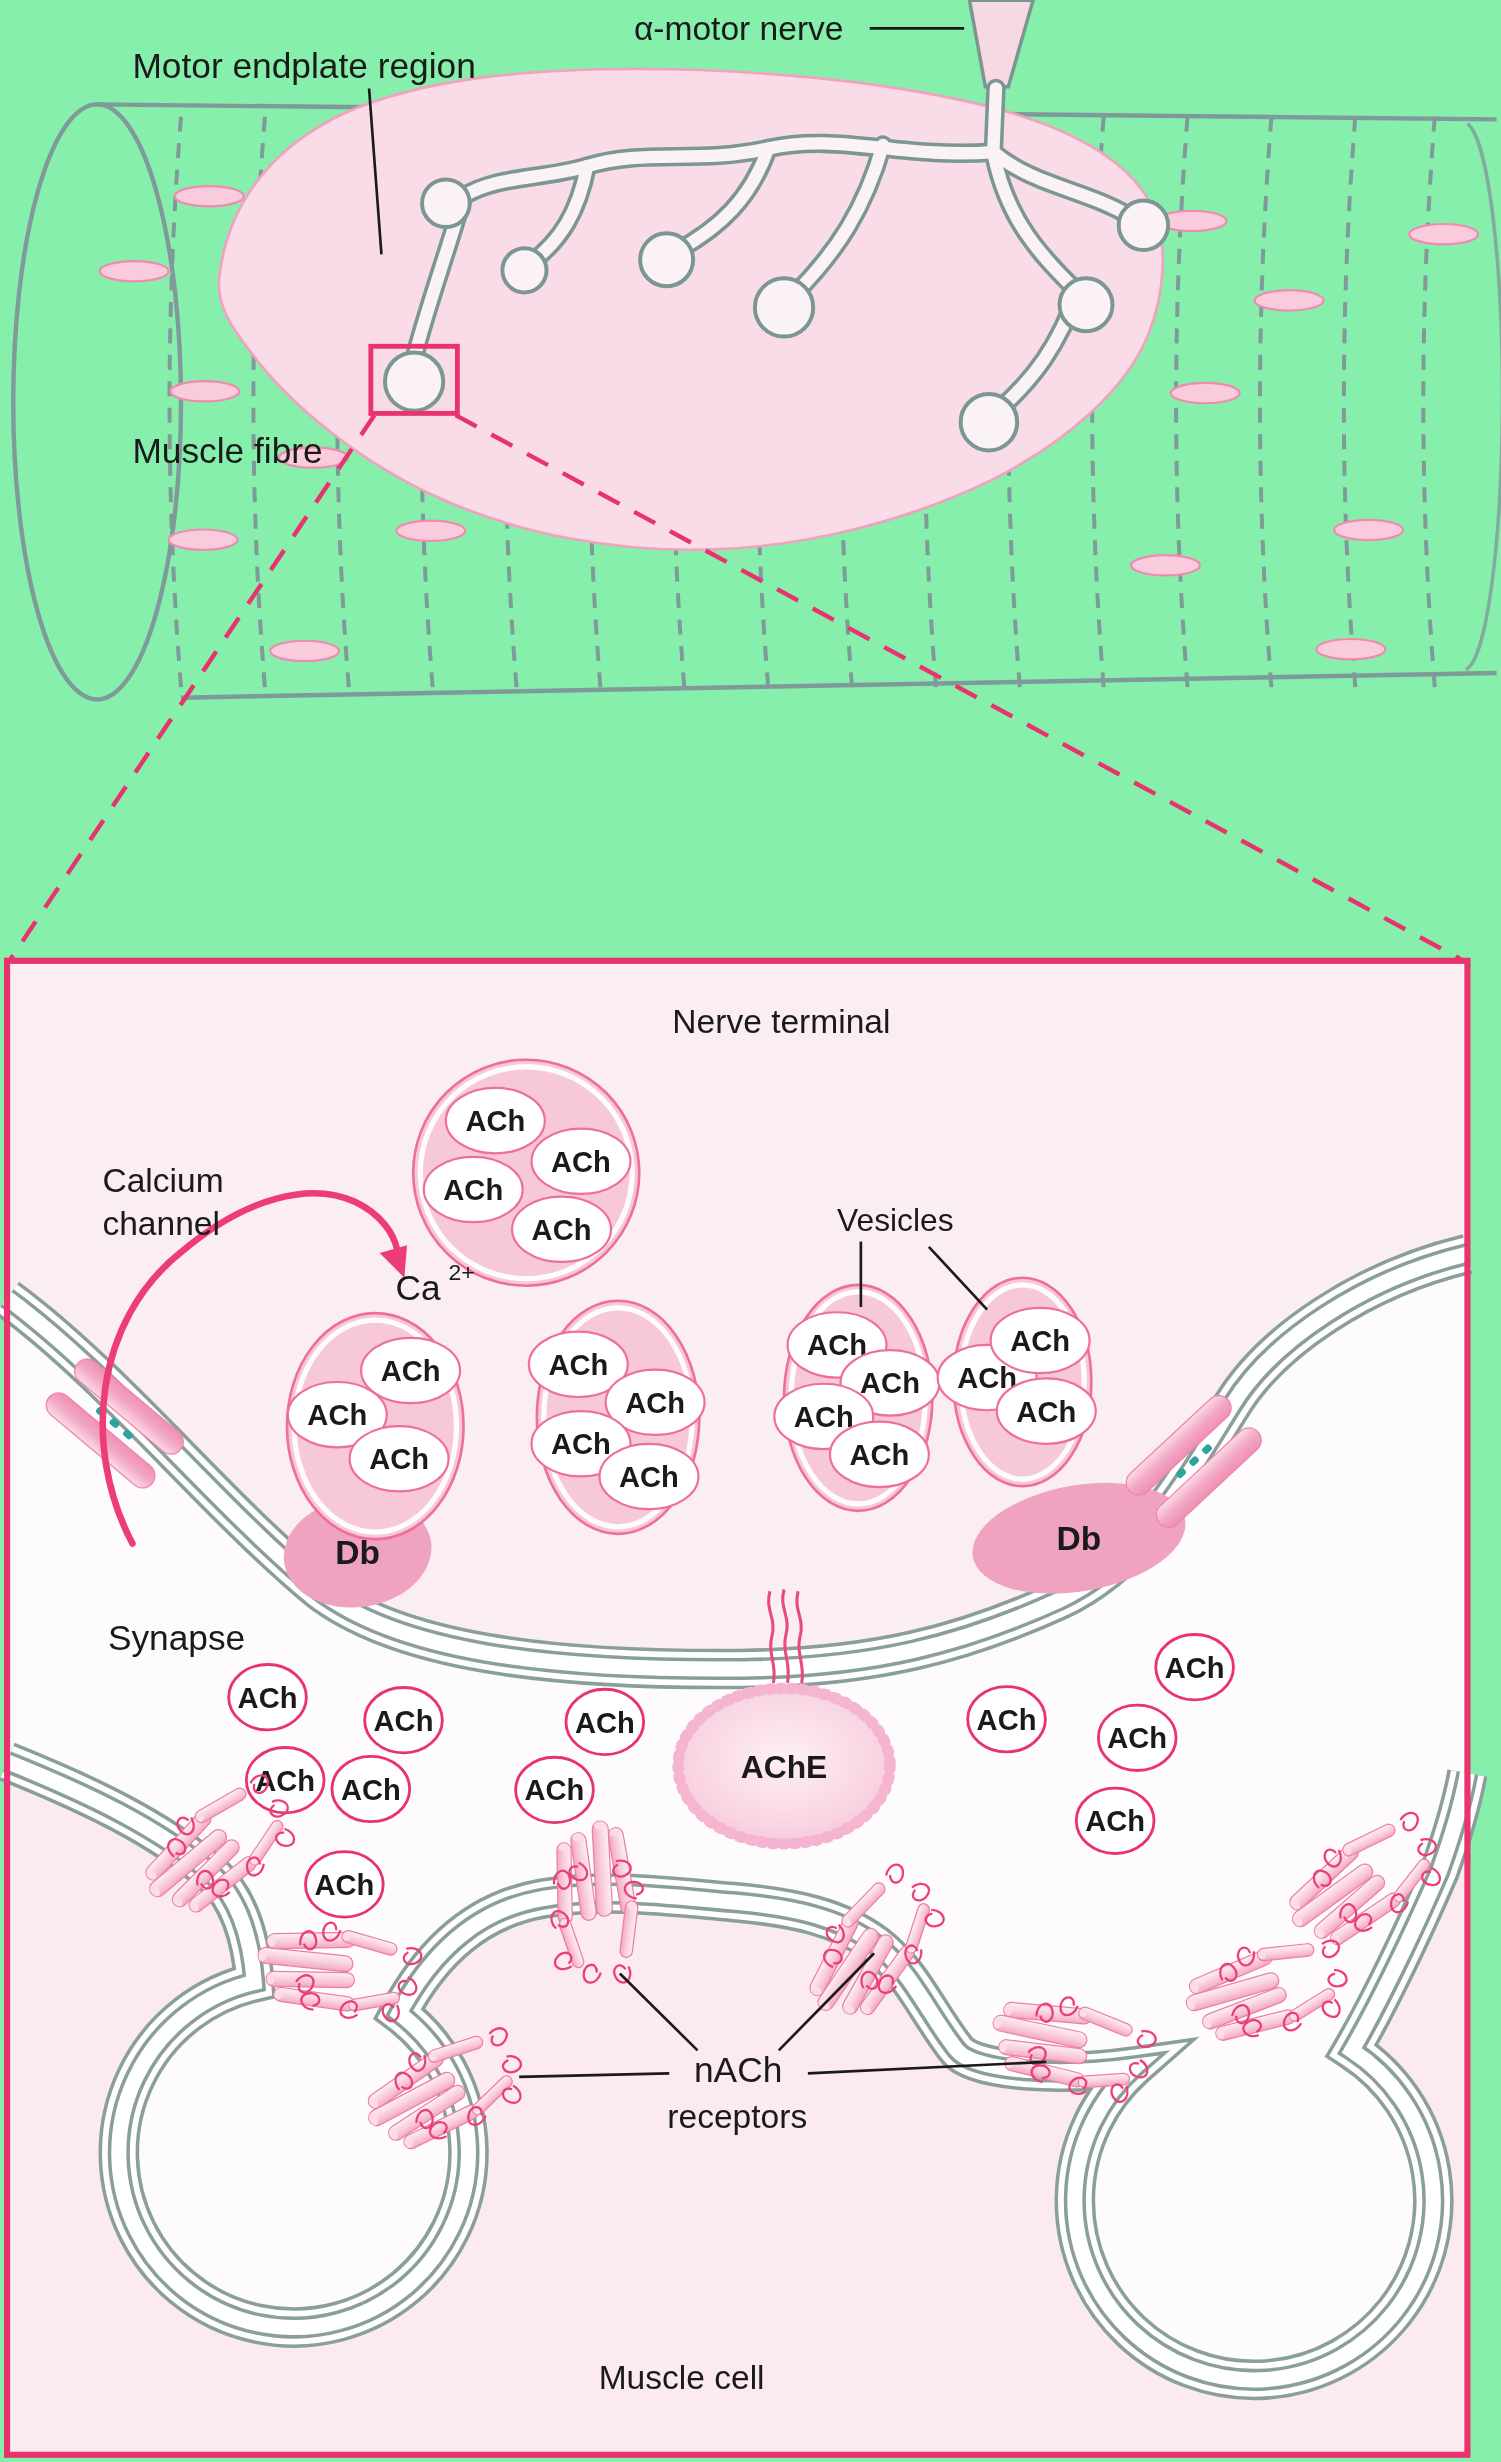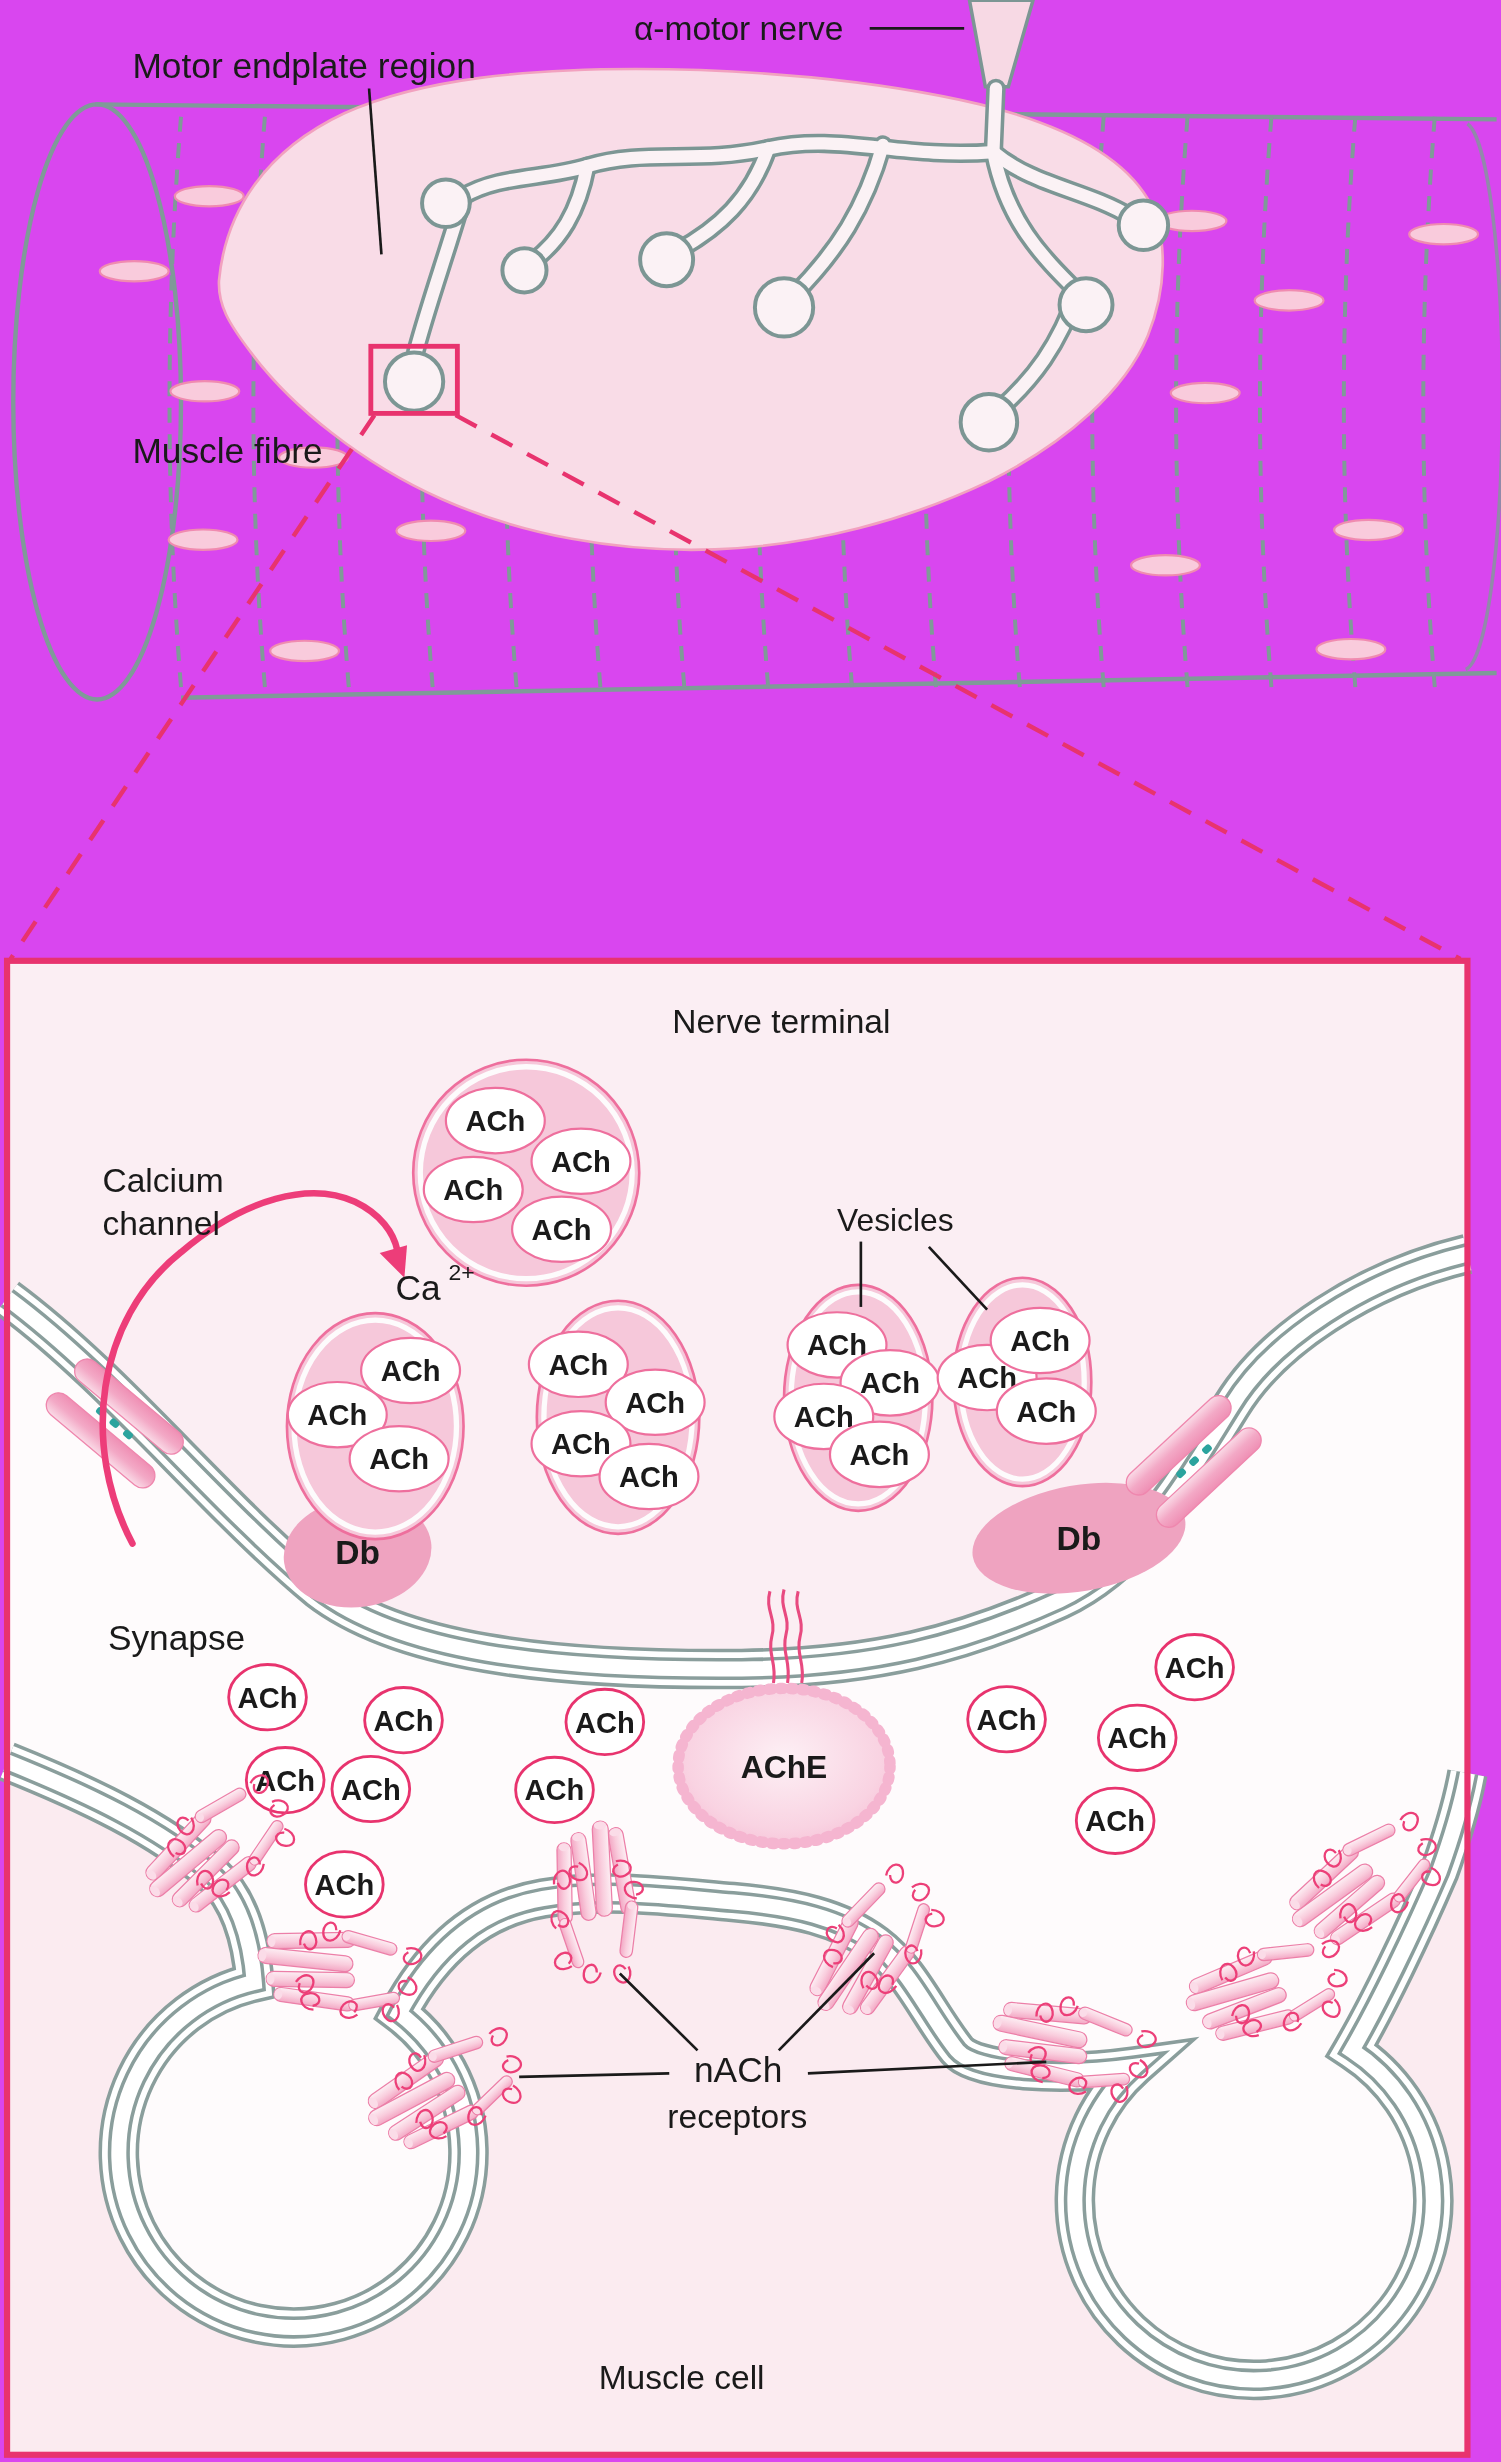--- a/index.html
+++ b/index.html
@@ -1,16 +1,16 @@
 <!DOCTYPE html>
 <html style="font-size:14px"><head>
 <meta charset="utf-8">
 <style>
   html,body{margin:0;padding:0;background:#ffffff;}
-  #stage{position:relative;width:1501px;height:2462px;background:#d946ef;overflow:hidden;}
+  #stage{position:relative;width:1501px;height:2462px;background:#86efac;overflow:hidden;}
   svg{display:block;}
   text{font-family:"Liberation Sans","DejaVu Sans",sans-serif;fill:#1a1a1a;}
   .lbl{font-size:40px;}
   .lbl-m{font-size:38px;}
   .lbl-s{font-size:36px;}
   .ach-t{font-size:33px;font-weight:bold;}
   .db-t{font-size:38px;font-weight:bold;}
   .sup{font-size:26px;}
   .fibre-line{stroke:#7f9a98;stroke-width:5;fill:none;}
   .striation{stroke:#7f9a98;stroke-width:4.5;fill:none;stroke-dasharray:17 13;}

